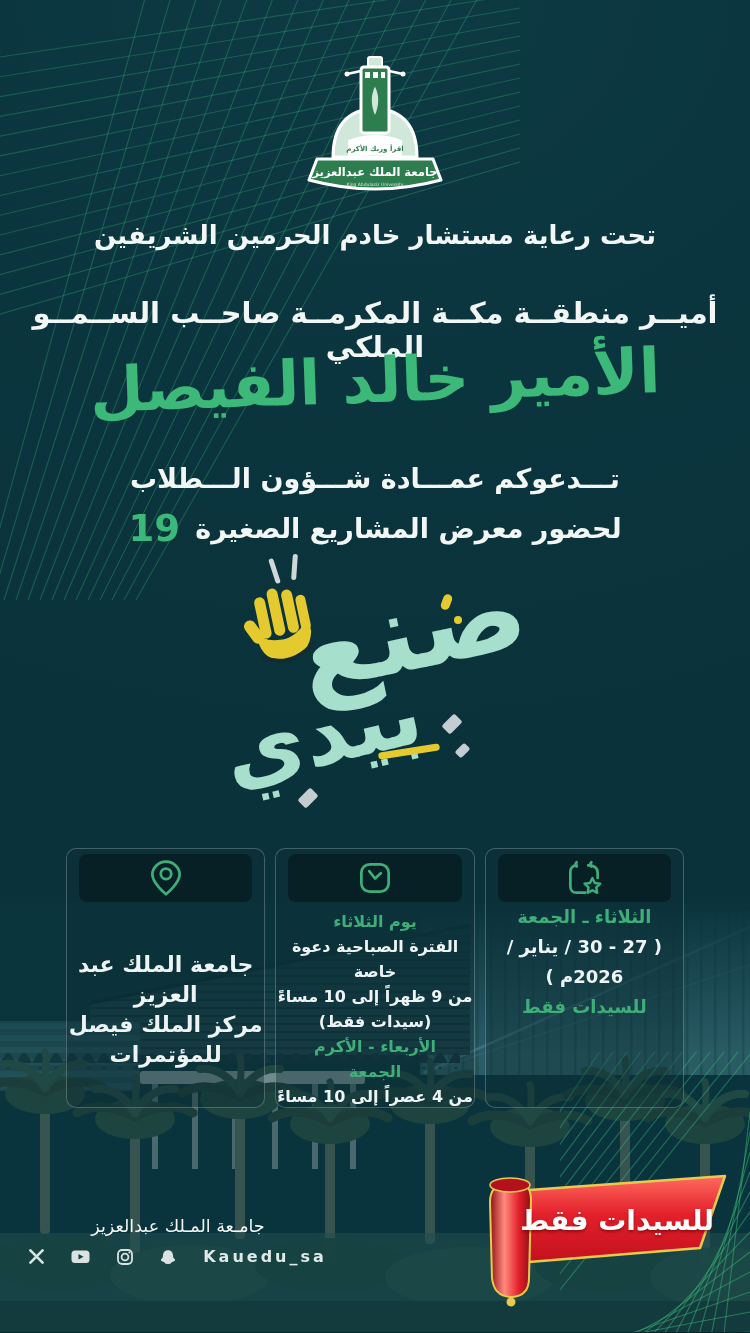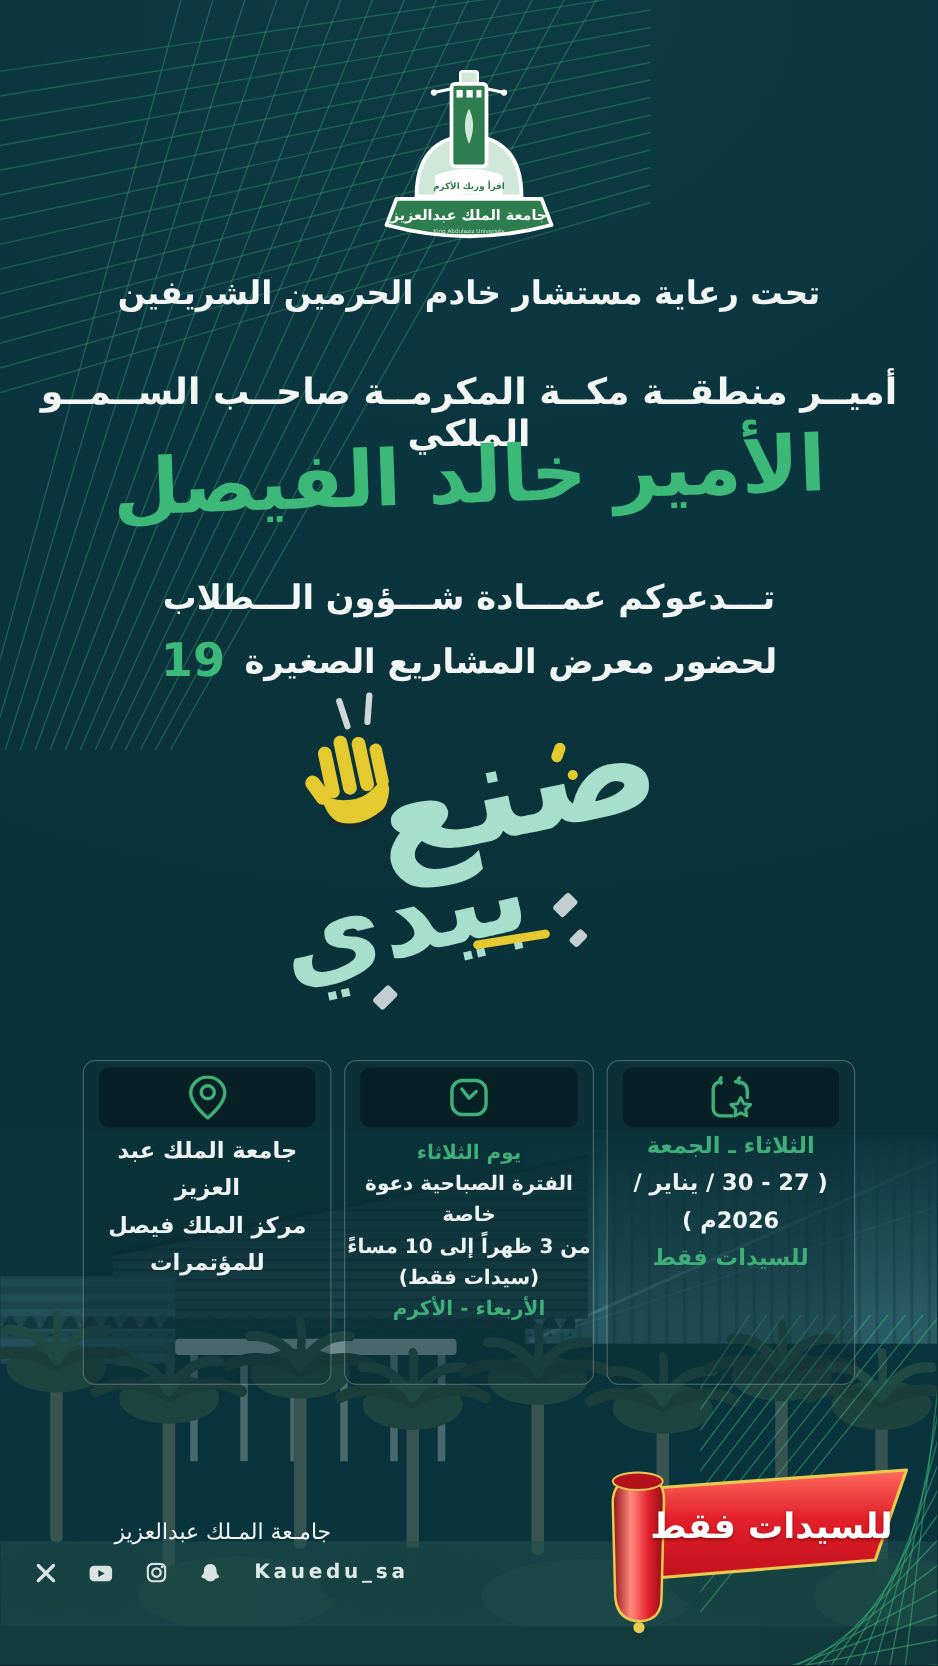--- a/index.html
+++ b/index.html
@@ -36,29 +36,29 @@
   
   #cards{top:848px;right:66px;left:66px;height:260px;display:flex;gap:10px;}
   .card{flex:1;border:1px solid rgba(255,255,255,.24);border-radius:10px;background:rgba(12,44,52,.38);box-sizing:border-box;}
   .card-header{height:48px;margin:5px 12px 0;background:rgba(5,26,32,.72);border-radius:8px;display:flex;align-items:center;justify-content:center;}
   .card-body{text-align:center;}
   .g{color:#3fae78;}
   .w{color:#eef4f3;}
   .card-body div{font-weight:bold;}
   #card-dates .card-body{font-size:18px;line-height:30px;}
   #card-schedule .card-body{padding-top:7px;font-size:16px;line-height:25px;}
-  #card-location .card-body{padding-top:4px;font-size:18px;line-height:30px;}
+  #card-location .card-body{padding-top:4px;font-size:22px;line-height:30px;margin-top:44px;}
 
   
   #ribbon{left:477px;top:1168px;width:256px;height:145px;}
 
   
   #footer{top:1216px;left:64px;width:228px;text-align:center;}
   #footer-univ{color:#f2f6f5;font-weight:normal;font-size:17.5px;}
-  #footer-social{direction:ltr;display:flex;align-items:flex-end;justify-content:center;gap:27px;margin-top:11px;}
+  #footer-social{direction:ltr;display:flex;align-items:center;justify-content:center;gap:27px;margin-top:11px;}
   #footer-handle{color:#dfe9e8;font-size:16px;letter-spacing:3px;font-weight:600;font-family:"DejaVu Sans",sans-serif;}
   .soc{display:flex;align-items:center;}
 
   
   #scene{top:903px;left:0;width:750px;height:430px;opacity:.95;pointer-events:none;}
 </style>
 </head>
 <body>
 
 <div class="poster">
@@ -279,23 +279,25 @@
         <svg width="42" height="42" viewBox="0 0 40 40">
           <g fill="none" stroke="#3fae78" stroke-width="2.6" stroke-linecap="round" stroke-linejoin="round">
             <rect x="7" y="7" width="26" height="26" rx="8"></rect>
             <polyline points="14.5,13.5 20,20.5 25.5,15.5"></polyline>
           </g>
         </svg>
       </div>
       <div class="card-body">
         <div class="g">يوم الثلاثاء</div>
         <div class="w">الفترة الصباحية دعوة خاصة</div>
-        <div class="w">من 3 ظهراً إلى 10 مساءً</div>
+        <div class="w">من 9 ظهراً إلى 10 مساءً</div>
         <div class="w">(سيدات فقط)</div>
         <div class="g">الأربعاء - الأكرم</div>
+        <div class="g">الجمعة</div>
+        <div class="w">من 4 عصراً إلى 10 مساءً</div>
       </div>
     </div>
 
     <div class="card" id="card-location">
       <div class="card-header">
         <svg width="42" height="42" viewBox="0 0 40 40">
           <g fill="none" stroke="#3fae78" stroke-width="2.6" stroke-linecap="round" stroke-linejoin="round">
             <path d="M20,4.5 C12.5,4.5 7,10.5 7,16.5 C7,25 20,35.5 20,35.5 C20,35.5 33,25 33,16.5 C33,10.5 27.5,4.5 20,4.5 Z"></path>
             <circle cx="20" cy="16" r="5"></circle>
           </g>

